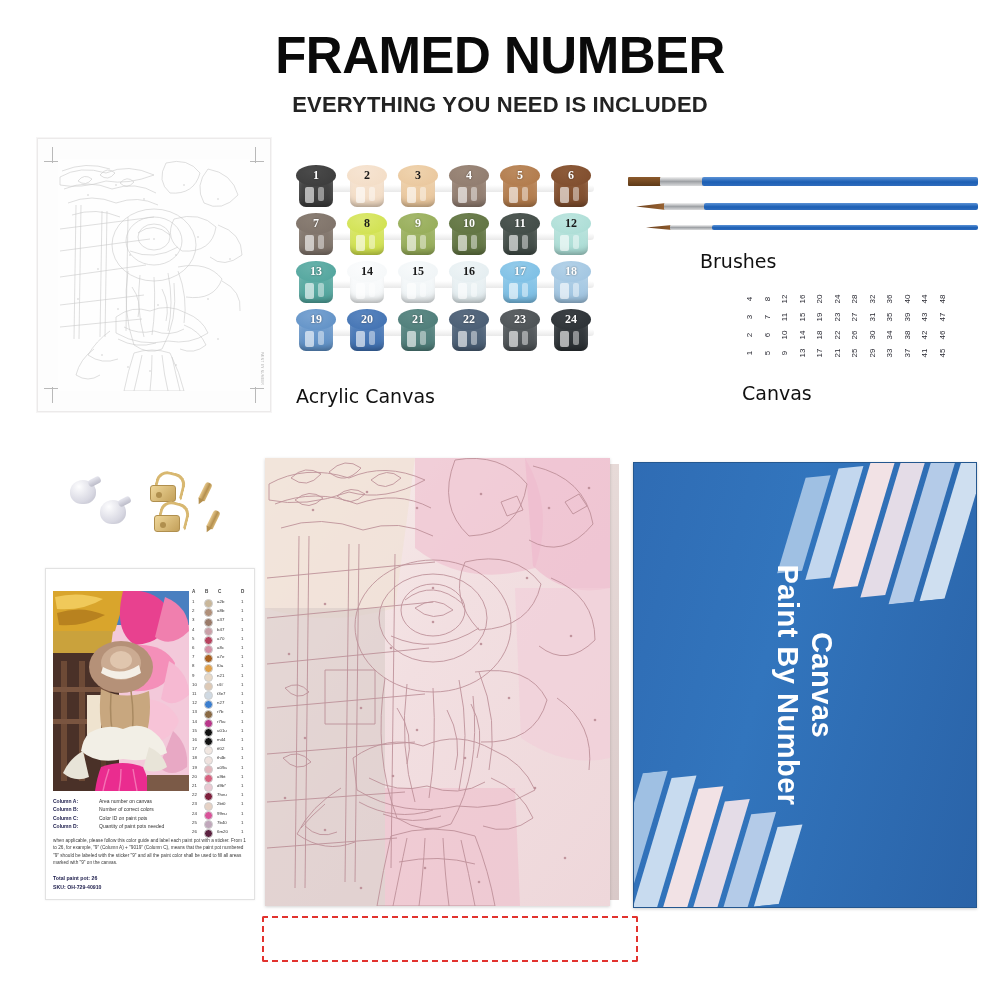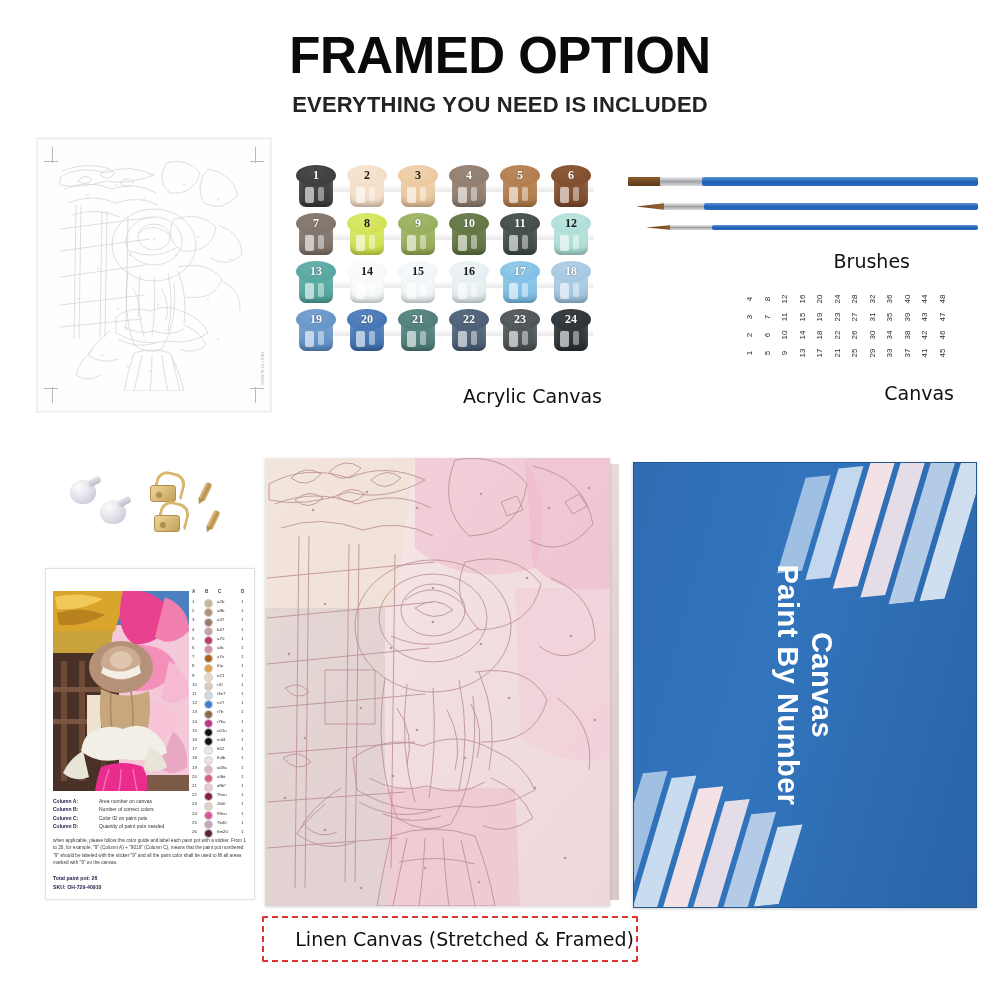--- a/index.html
+++ b/index.html
@@ -19,21 +19,21 @@
     position:absolute;left:0;top:30px;width:1000px;text-align:center;
     font-size:51px;font-weight:bold;letter-spacing:-0.5px;color:#0a0a0a;
     line-height:1;
   }
   .subtitle{
     position:absolute;left:0;top:92px;width:1000px;text-align:center;
     font-size:22px;font-weight:bold;letter-spacing:0.2px;color:#232323;
   }
 
   .cap{
-    position:absolute;text-align:right;font-size:19px;color:#111;
+    position:absolute;text-align:left;font-size:19px;color:#111;
     font-family:"DejaVu Sans", sans-serif;
   }
 
   
   .refpaper{
     position:absolute;left:37px;top:138px;width:232px;height:272px;
     background:#fdfdfd;border:1px solid #eceaea;
     box-shadow:0 0 0 1px #f6f5f5;
   }
   .crop{position:absolute;background:#b9b9b9;}
@@ -208,21 +208,21 @@
     letter-spacing:0.5px;text-align:center;line-height:1.18;
   }
   .band{position:absolute;}
   .stripe{position:absolute;width:24px;height:100%;}
 </style>
 </head>
 <body>
 
 <div class="page">
 
-  <div class="title">FRAMED OPTION</div>
+  <div class="title">FRAMED NUMBER</div>
   <div class="subtitle">EVERYTHING YOU NEED IS INCLUDED</div>
 
   <div class="refpaper">
     <div class="crop" style="left:14px;top:8px;width:1px;height:16px;"></div>
     <div class="crop" style="left:6px;top:22px;width:16px;height:1px;"></div>
     <div class="crop" style="right:14px;top:8px;width:1px;height:16px;"></div>
     <div class="crop" style="right:6px;top:22px;width:16px;height:1px;"></div>
     <div class="crop" style="left:14px;bottom:8px;width:1px;height:16px;"></div>
     <div class="crop" style="left:6px;bottom:22px;width:16px;height:1px;"></div>
     <div class="crop" style="right:14px;bottom:8px;width:1px;height:16px;"></div>
@@ -978,21 +978,20 @@
             <circle cx="214" cy="424" r="1.3"></circle>
           <circle cx="300" cy="400" r="1.3"></circle>
             <circle cx="96" cy="430" r="1.3"></circle>
           <circle cx="20" cy="340" r="1.3"></circle>
             <circle cx="330" cy="262" r="1.3"></circle>
         </g>
       </svg>
     </div>
   </div>
   <div class="cap-highlight"></div>
-  <div class="cap" style="left:262px;top:928px;width:372px;">Linen Canvas (Stretched &amp; Framed)</div>
 
   <div class="giftbox">
 
     <div class="band" style="right:-18px;top:-6px;width:210px;height:150px;transform:skewX(-22deg) rotate(-6deg);overflow:hidden;">
       <div class="stripe" style="left:6px;top:10px;background:#9fc0e3;height:96px;"></div>
       <div class="stripe" style="left:36px;top:4px;background:#c3d7ee;height:112px;"></div>
       <div class="stripe" style="left:66px;top:0px;background:#f2e2e5;height:128px;"></div>
       <div class="stripe" style="left:96px;top:0px;background:#e4dce7;height:140px;"></div>
       <div class="stripe" style="left:126px;top:0px;background:#b4cbe8;height:150px;"></div>
       <div class="stripe" style="left:156px;top:0px;background:#cfdff0;height:150px;"></div>

